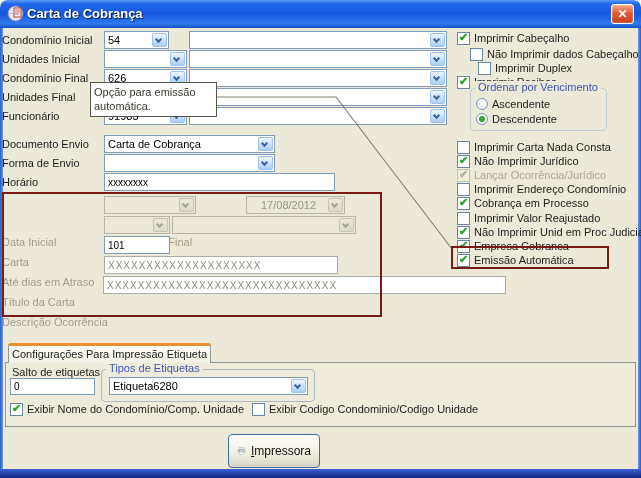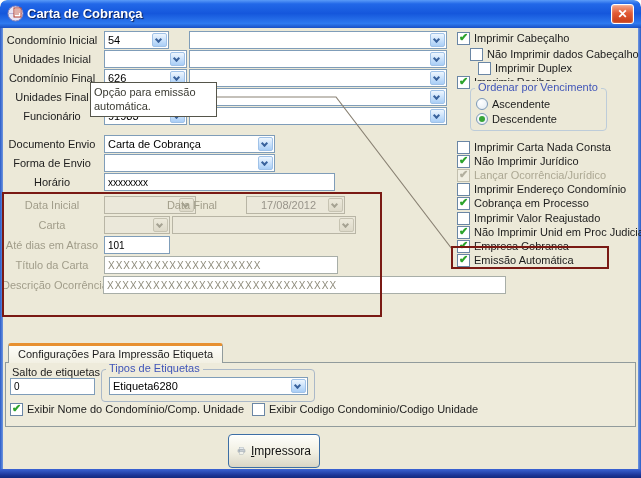--- a/index.html
+++ b/index.html
@@ -19,22 +19,22 @@
   .close-btn{position:absolute;right:7px;top:4px;width:23px;height:20px;
     border:1px solid #fff;border-radius:3px;color:#fff;font-weight:bold;
     background:linear-gradient(180deg,#f4a78c 0%,#e25b35 45%,#c63c16 100%);
     text-align:center;line-height:18px;font-size:12px;box-shadow:inset 0 0 2px rgba(255,255,255,.6);cursor:default;}
   .side{position:absolute;top:28px;width:3px;height:441px;background:linear-gradient(90deg,#2a5bc8,#6f97e0);}
   .side.left{left:0}
   .side.right{right:0;background:linear-gradient(90deg,#6f97e0,#2a5bc8);}
   .bottom-strip{position:absolute;left:0;top:469px;width:641px;height:9px;
     background:linear-gradient(180deg,#3a63d4 0%,#1b3596 70%,#122a7e 100%);}
   
-  .rlbl{position:absolute;left:2px;width:100px;text-align:center;white-space:nowrap;color:#1c1c1c;}
-  .rlbl.gray{color:#a19d8a;}
+  .rlbl{position:absolute;left:2px;width:100px;text-align:left;white-space:nowrap;color:#1c1c1c;}
+  .rlbl.gray{color:#a19d8a;margin-top:37px;}
   
   .combo{position:absolute;height:18px;background:#fff;border:1px solid #7f9db9;}
   .combo .val{position:absolute;left:3px;top:2px;right:17px;white-space:nowrap;overflow:hidden;color:#000;}
   .combo .btn{position:absolute;right:1px;top:1px;width:15px;height:14px;border-radius:2px;
     background:linear-gradient(180deg,#eef6fe 0%,#cbe2fb 50%,#a9cef6 100%);border:1px solid #a0c2e8;}
   .combo .chev{position:absolute;left:3px;top:3px;width:5px;height:5px;
     border-left:2px solid #39629c;border-bottom:2px solid #39629c;transform:rotate(-45deg);}
   .combo.disabled{background:#ebe8da;border-color:#b8b5a5;text-align:center;}
   .combo.disabled .val{color:#98948a;}
   .combo.disabled .btn{background:linear-gradient(180deg,#ece9db,#ddd9c9);border-color:#c6c3b2;}
@@ -61,21 +61,21 @@
   
   .grp{position:absolute;border:1px solid #bdccd9;border-radius:4px;}
   .grplbl{position:absolute;top:-8px;left:4px;background:#ece9d8;padding:0 3px;
     color:#4055b8;white-space:nowrap;}
   
   .anno{position:absolute;border:2px solid #7a1a14;z-index:5;pointer-events:none;}
   .line-overlay{position:absolute;left:0;top:0;z-index:4;pointer-events:none;}
   .tooltip{position:absolute;left:90px;top:82px;width:127px;background:#fff;
     border:1px solid #55554a;padding:2px 3px 3px 3px;z-index:7;line-height:14px;color:#3a3a32;}
   
-  .tab{position:absolute;left:8px;top:343px;height:20px;padding:0 9px;z-index:2;
+  .tab{position:absolute;left:8px;top:343px;height:20px;padding:0 3px;z-index:2;
     border:1px solid #919b9c;border-bottom:none;border-top:3px solid #e79030;
     border-radius:3px 3px 0 0;background:linear-gradient(#fdfdf9,#f2f0e3);line-height:16px;}
   .tabpanel{position:absolute;left:5px;top:362px;width:631px;height:65px;
     border:1px solid #919b9c;background:#eeebdb;}
   
   .xpbtn{position:absolute;height:34px;border:1px solid #3c6ea5;border-radius:4px;
     background:linear-gradient(180deg,#fefefb 0%,#f1efe2 55%,#d9d5c5 100%);
     display:flex;align-items:center;gap:5px;padding:0 8px;font-size:12px;color:#111;cursor:default;
     box-shadow:inset 0 1px 0 #fff;}
   .xpbtn .key{text-decoration:underline;}

